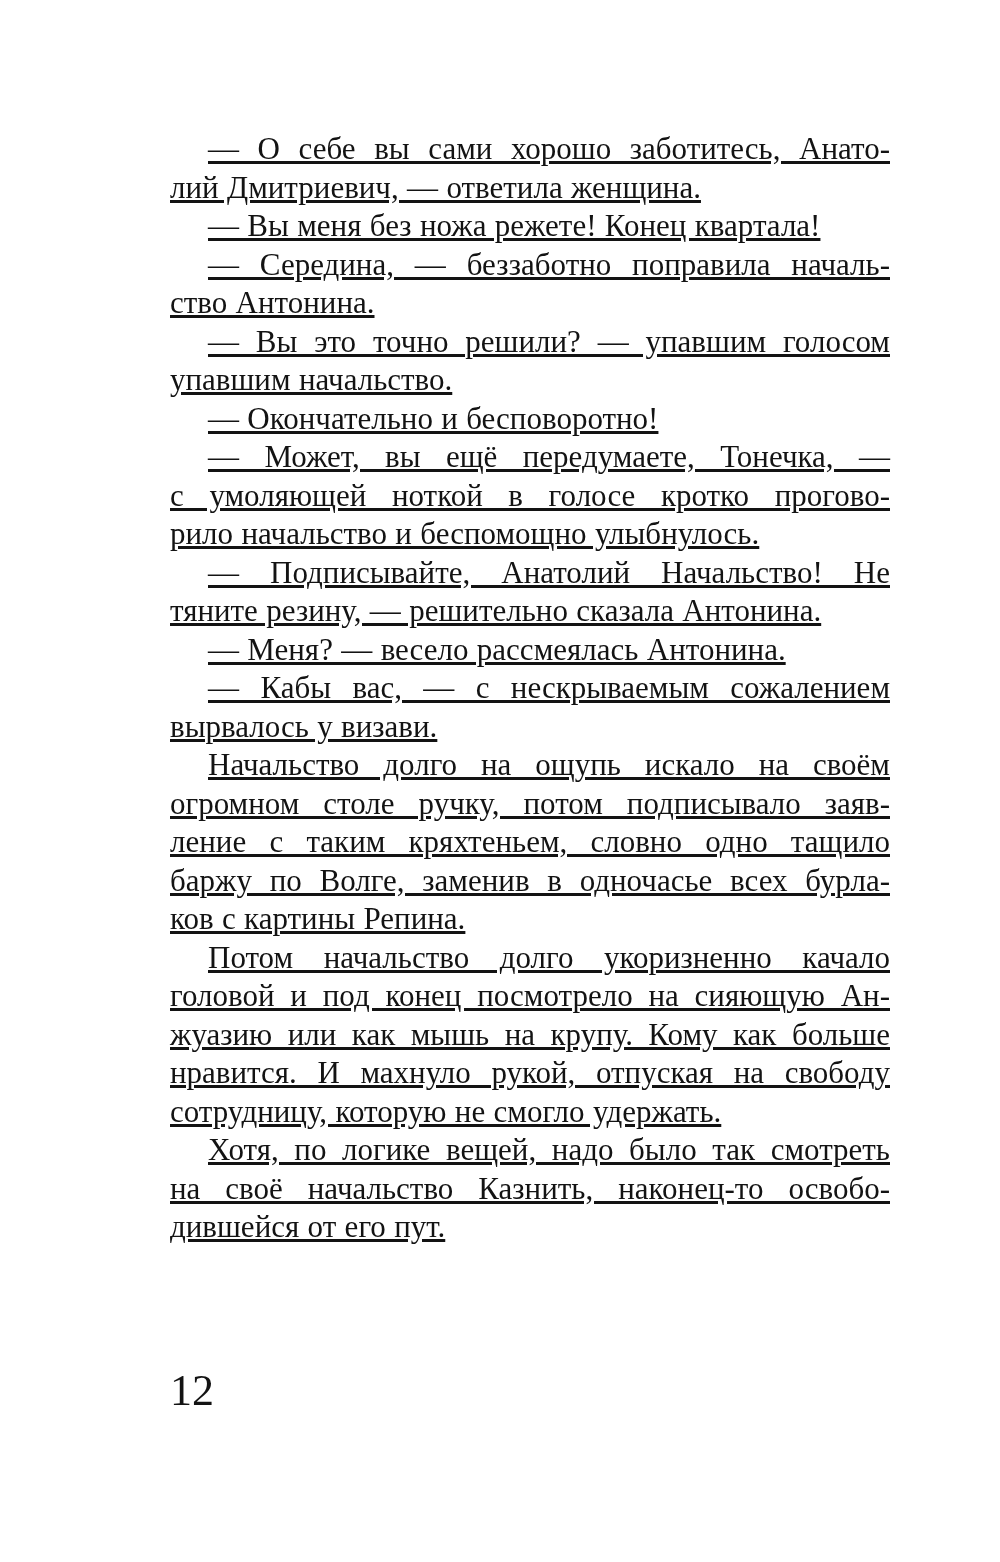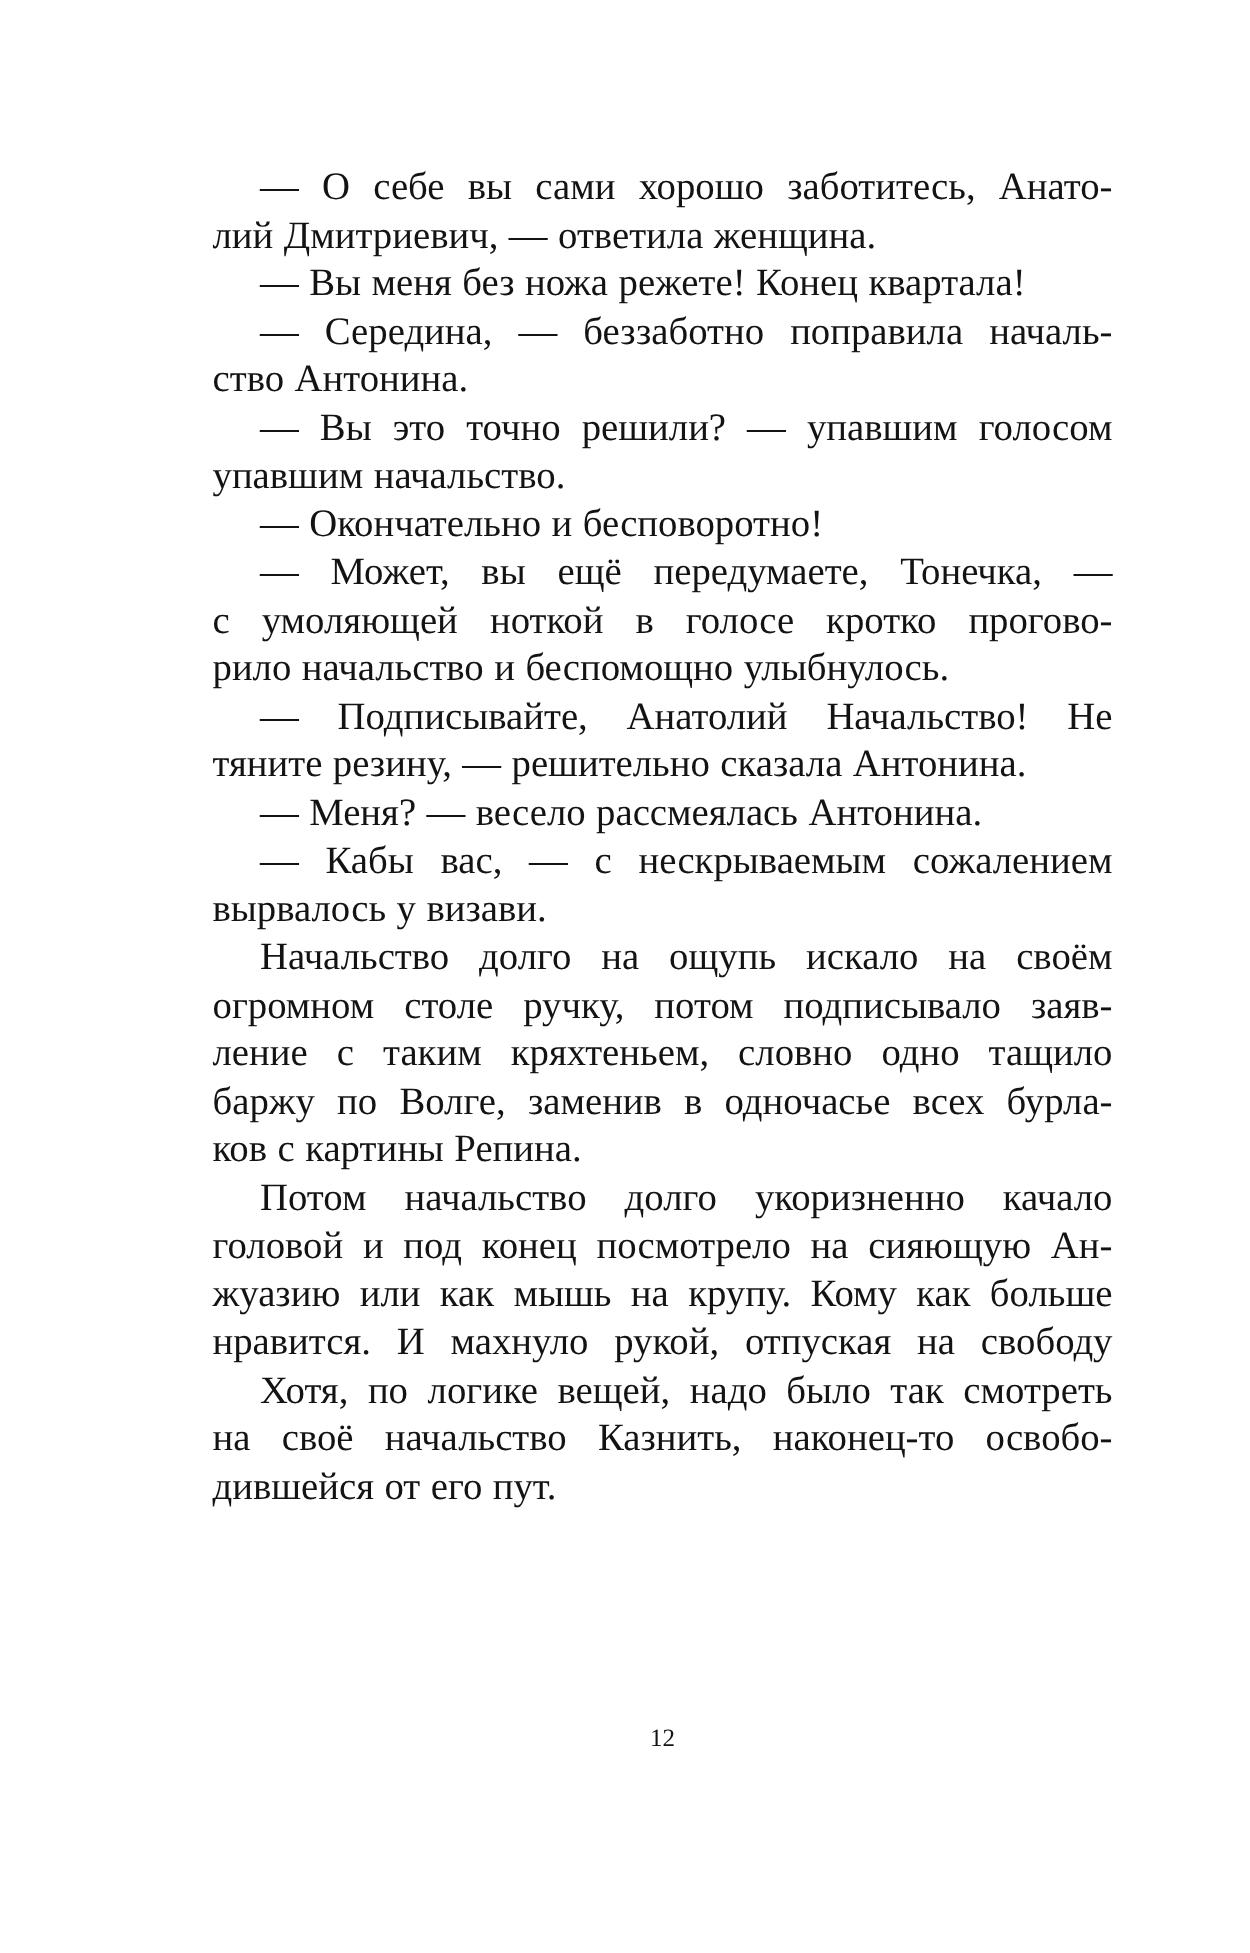--- a/index.html
+++ b/index.html
@@ -16,39 +16,38 @@
     -webkit-font-smoothing: antialiased;
   }
   .text-block {
     position: absolute;
     left: 170px;
     top: 130px;
     width: 720px;
     font-size: 31px;
     line-height: 38.5px;
   }
-  .para { margin: 0; padding: 0; }
+  .para { margin: 0; padding: 0; text-decoration: underline; }
   .line {
     text-align: justify;
     text-align-last: justify;
     word-spacing: 0.02em;
   }
   .line.last {
     text-align-last: left;
   }
   .line.first {
     text-indent: 38px;
   }
   .page-number {
     position: absolute;
     left: 170px;
     top: 1372px;
     width: 720px;
-    text-align: center;
-    font-size: 20px;
+    font-size: 44px;
     line-height: 38px;
   }
 </style>
 </head>
 <body>
 
 <div class="text-block">
 
   <div class="para">
     <div class="line first">— О себе вы сами хорошо заботитесь, Анато-</div>
@@ -100,20 +99,21 @@
     <div class="line">ление с таким кряхтеньем, словно одно тащило</div>
     <div class="line">баржу по Волге, заменив в одночасье всех бурла-</div>
     <div class="line last">ков с картины Репина.</div>
   </div>
 
   <div class="para">
     <div class="line first">Потом начальство долго укоризненно качало</div>
     <div class="line">головой и под конец посмотрело на сияющую Ан-</div>
     <div class="line">жуазию или как мышь на крупу. Кому как больше</div>
     <div class="line">нравится. И махнуло рукой, отпуская на свободу</div>
+    <div class="line last">сотрудницу, которую не смогло удержать.</div>
   </div>
 
   <div class="para">
     <div class="line first">Хотя, по логике вещей, надо было так смотреть</div>
     <div class="line">на своё начальство Казнить, наконец-то освобо-</div>
     <div class="line last">дившейся от его пут.</div>
   </div>
 
 </div>
 

